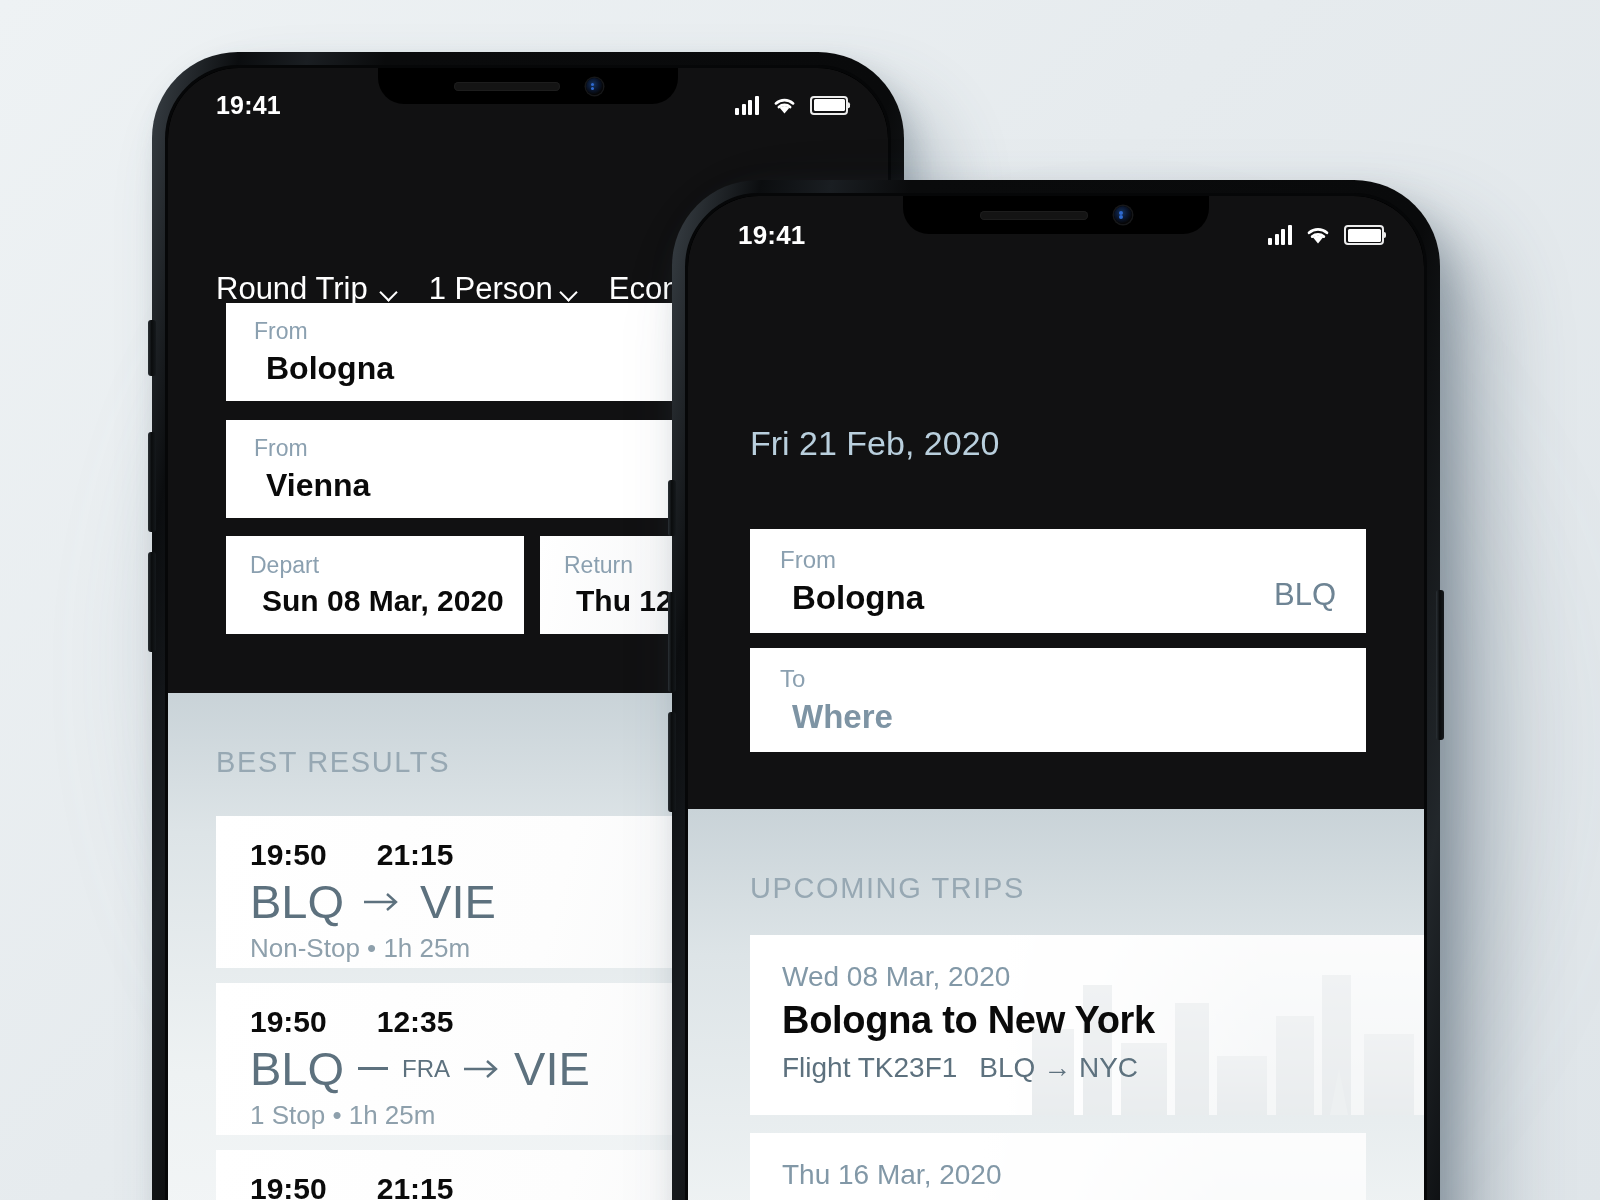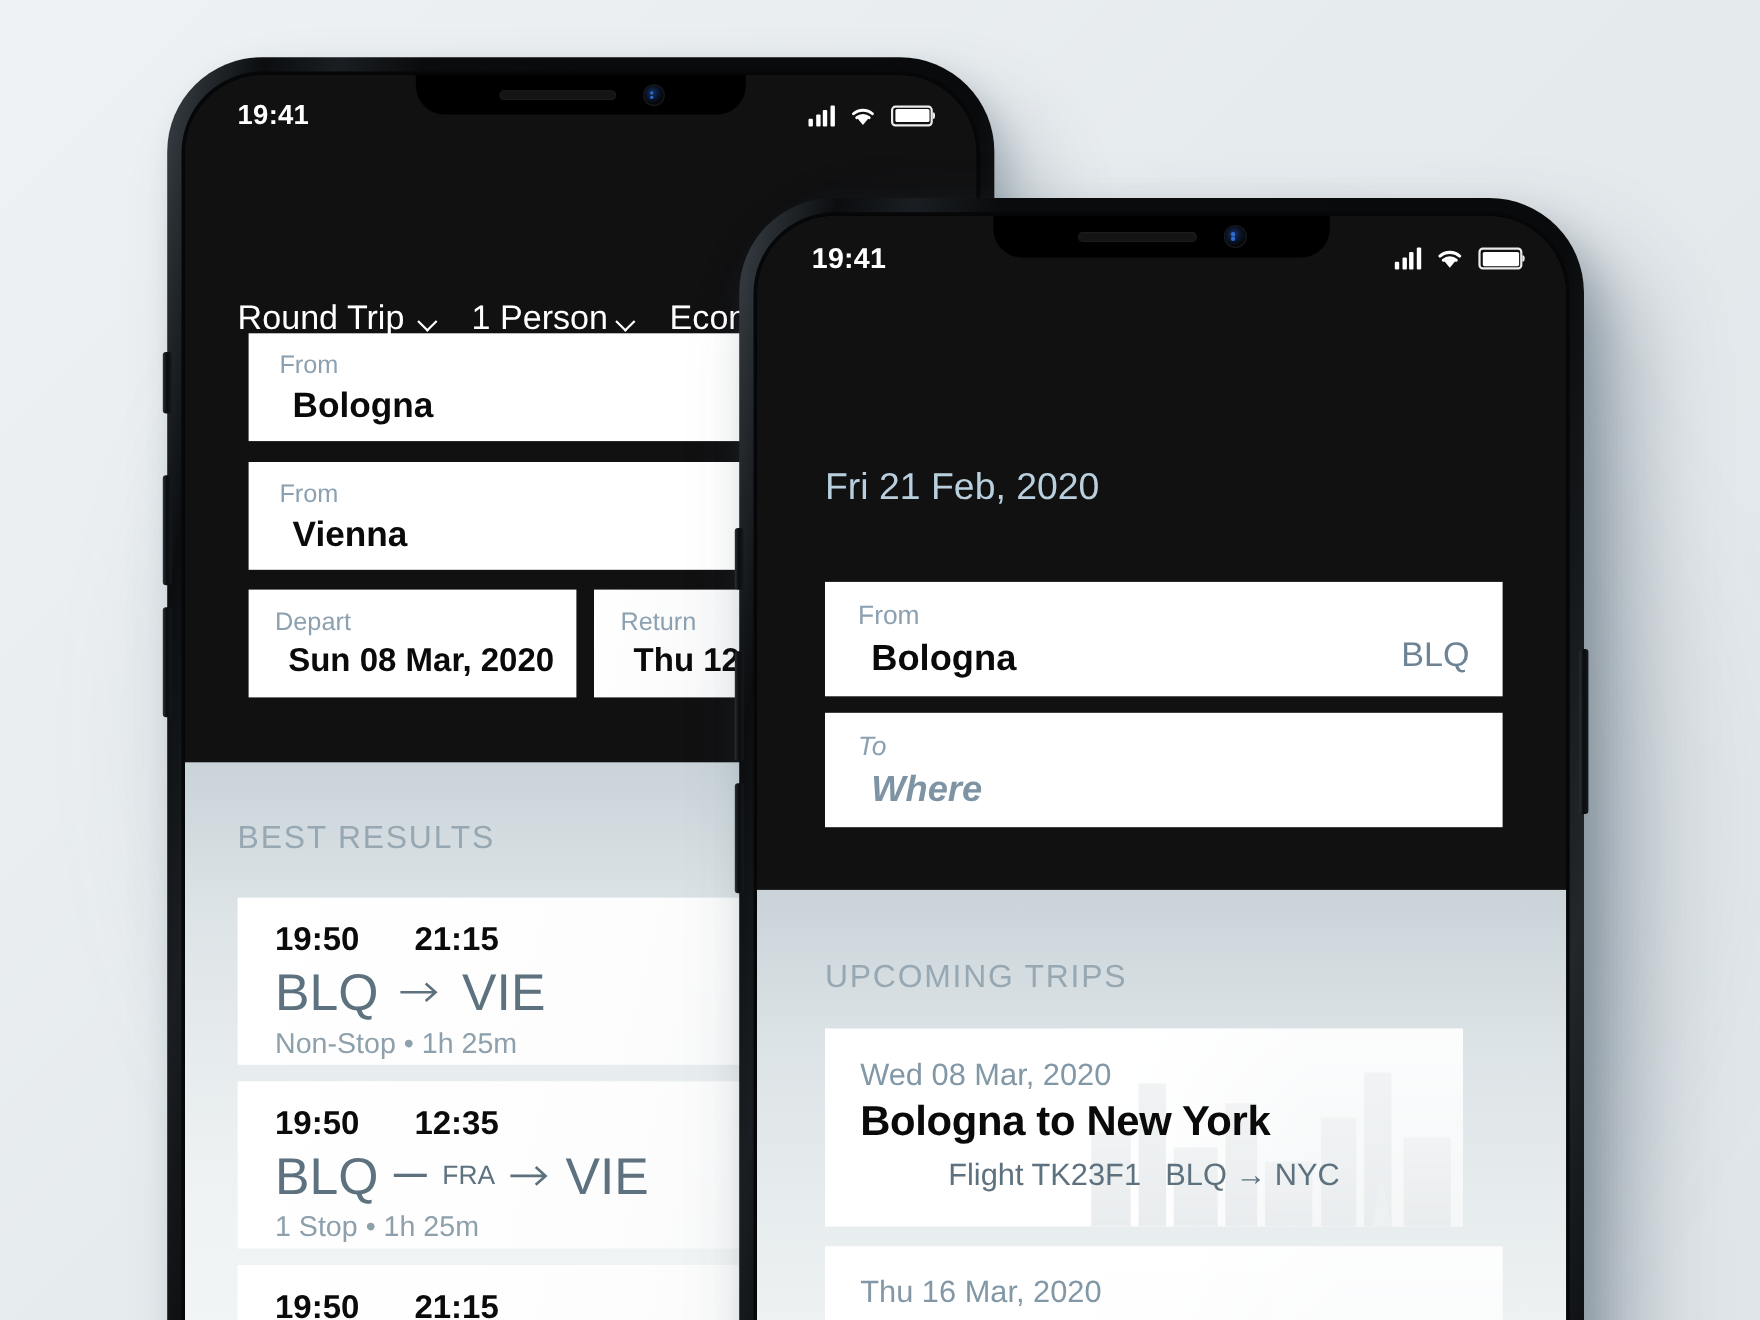--- a/index.html
+++ b/index.html
@@ -387,48 +387,48 @@
         <div style="position:absolute; left:62px; top:228px; color:#b9cfdd; font-size:34px;">Fri 21 Feb, 2020</div>
 
         <div class="field" style="position:absolute; left:62px; top:333px; width:616px; height:104px; padding:16px 30px;">
           <div style="display:flex; flex-direction:column; justify-content:center;">
             <span class="field-label" style="font-size:24px;">From</span>
             <span class="field-value" style="font-size:33px; margin-top:5px;">Bologna</span>
           </div>
           <span class="field-code" style="font-size:31px; align-self:flex-end; margin-bottom:4px;">BLQ</span>
         </div>
 
-        <div class="field" style="position:absolute; left:62px; top:452px; width:616px; height:104px; padding:16px 30px;font-style:italic;">
+        <div class="field" style="position:absolute; left:62px; top:452px; width:616px; height:104px; padding:16px 30px;">
           <div style="display:flex; flex-direction:column; justify-content:center;">
             <span class="field-label" style="font-size:24px;">To</span>
             <span class="field-value placeholder" style="font-size:33px; margin-top:5px;">Where</span>
           </div>
           <span class="field-code" style="font-size:31px; align-self:flex-end; margin-bottom:4px;"></span>
         </div>
 
         <div class="results" style="position:absolute; left:0; right:0; top:613px; bottom:0;">
 
           <div class="section-title" style="position:absolute; left:62px; top:63px; font-size:29px;">UPCOMING TRIPS</div>
 
-          <div class="trip-card" style="position:absolute; left:62px; top:126px; width:580px; height:180px;">
+          <div class="trip-card" style="position:absolute; left:62px; top:126px; width:677px; height:180px;">
             <div class="trip-photo">
               <div class="bld" style="left:6%;  width:10%; height:48%;"></div>
               <div class="bld" style="left:18%; width:7%;  height:72%;"></div>
               <div class="bld" style="left:27%; width:11%; height:40%;"></div>
               <div class="bld" style="left:40%; width:8%;  height:62%;"></div>
               <div class="bld" style="left:50%; width:12%; height:33%;"></div>
               <div class="bld" style="left:64%; width:9%;  height:55%;"></div>
               <div class="bld" style="left:75%; width:7%;  height:78%;"></div>
               <div class="bld" style="left:85%; width:12%; height:45%;"></div>
               <div class="spire" style="left:77%; border-bottom-width:46px;"></div>
             </div>
             <div style="position:relative; padding:26px 32px;">
               <div class="trip-date" style="font-size:28px;">Wed 08 Mar, 2020</div>
               <div class="trip-title" style="font-size:38px; margin-top:6px; letter-spacing:-0.3px;">Bologna to New York</div>
-              <div style="display:flex; gap:22px; margin-top:10px;justify-content:center;">
+              <div style="display:flex; gap:22px; margin-top:10px;">
                 <span class="trip-sub" style="font-size:28px;">Flight TK23F1</span>
                 <span class="trip-sub" style="font-size:28px;">BLQ → NYC</span>
               </div>
             </div>
           </div>
 
           <div class="trip-card" style="position:absolute; left:62px; top:324px; width:616px; height:180px;">
             <div class="trip-photo" style="opacity:0.22;">
               
               

